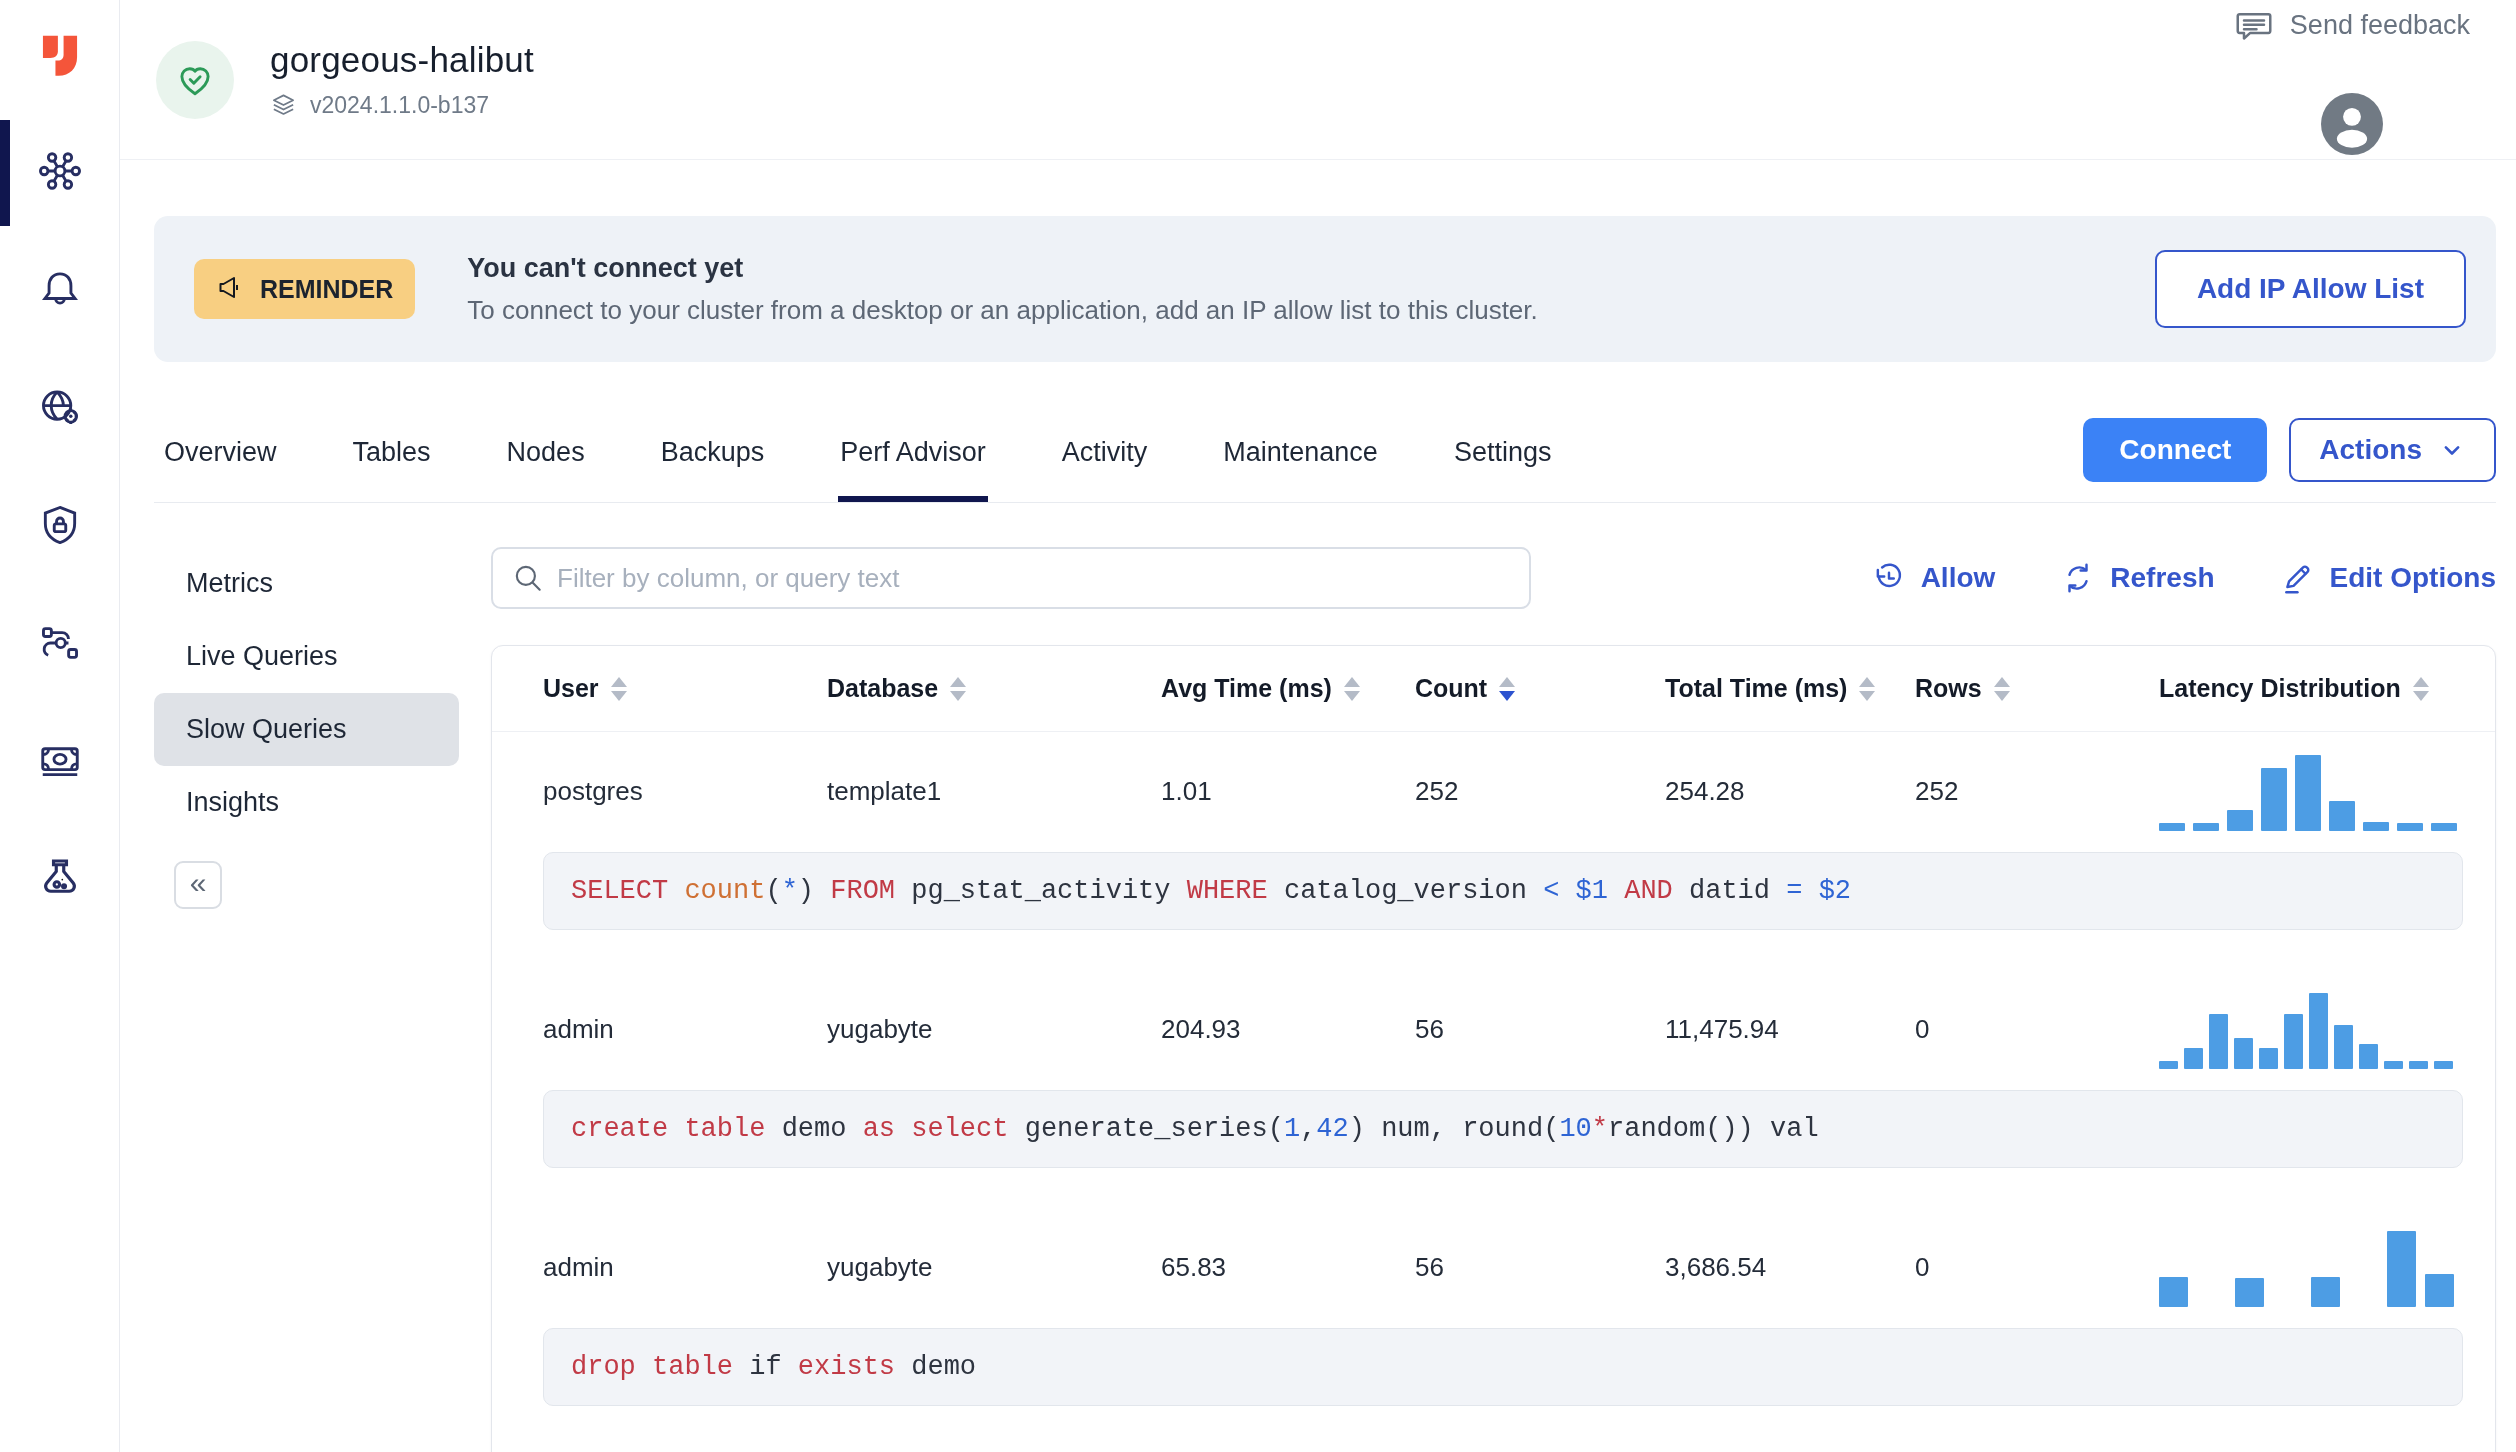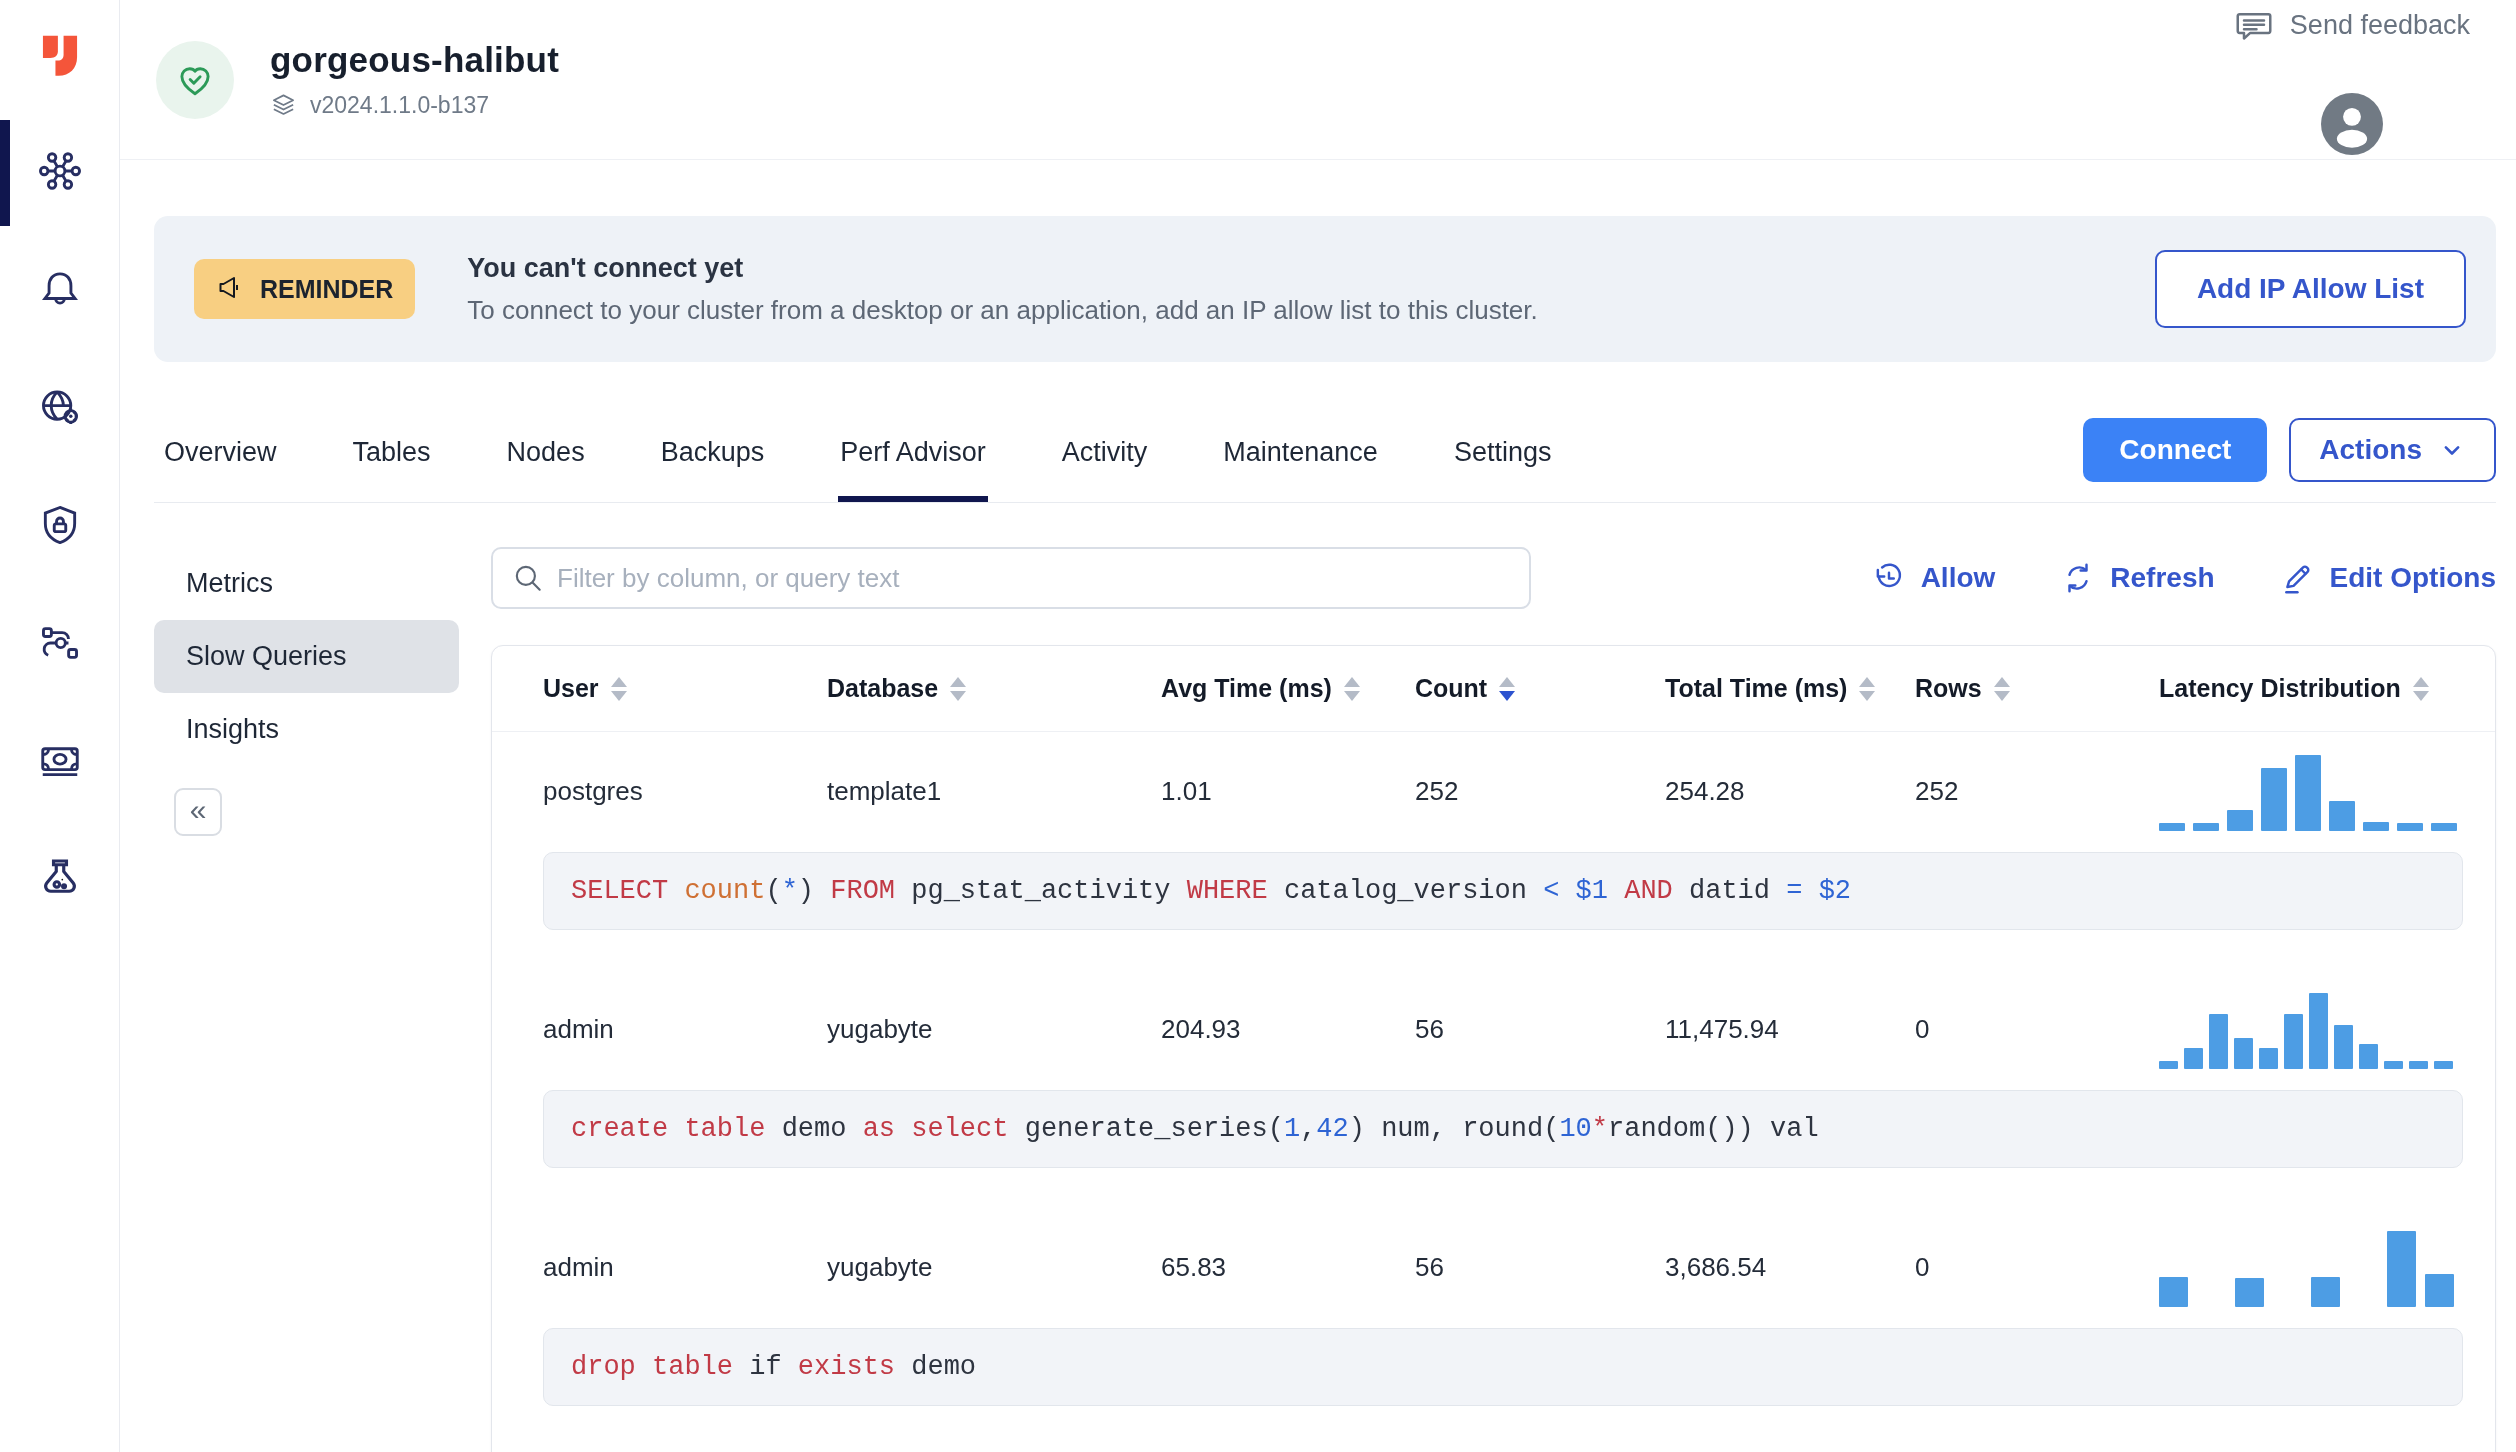--- a/index.html
+++ b/index.html
@@ -13,21 +13,21 @@
   .rail-icons{margin-top:62px;display:flex;flex-direction:column;gap:68px;width:100%;}
   .rail-item{position:relative;width:100%;display:flex;justify-content:center;cursor:pointer;}
   .rail-item.active::before{content:'';position:absolute;left:0;top:50%;transform:translateY(-50%);
         width:10px;height:106px;background:#10164e;}
   .rail-item svg{stroke:#272e62;}
   
   .main{flex:1;display:flex;flex-direction:column;min-width:0;}
   .topbar{height:160px;display:flex;align-items:center;padding:0 40px 0 36px;border-bottom:1px solid #eef0f4;}
   .health{width:78px;height:78px;border-radius:50%;background:#e9f4ed;display:flex;align-items:center;justify-content:center;}
   .titles{margin-left:36px;}
-  .page-title{font-size:35px;font-weight:700;color:#171f2d;letter-spacing:.2px;}
+  .page-title{font-size:35px;font-weight:400;color:#171f2d;letter-spacing:.2px;}
   .version{display:flex;align-items:center;gap:13px;margin-top:12px;color:#6f7a88;font-size:23px;}
   .top-actions{margin-left:auto;display:flex;align-items:center;gap:46px;flex-direction:column;}
   .feedback{display:flex;align-items:center;gap:16px;background:none;border:none;color:#697380;
             font-size:27px;font-family:inherit;cursor:pointer;}
   .avatar{width:62px;height:62px;cursor:pointer;}
   
   .banner{margin:56px 20px 0 34px;background:#eef2f7;border-radius:14px;height:146px;
           display:flex;align-items:center;padding:0 30px 0 40px;}
   .badge{background:#f8cf82;border-radius:10px;display:flex;align-items:center;gap:12px;
          padding:14px 22px;font-size:25px;font-weight:700;color:#1c232e;flex-shrink:0;}
@@ -250,20 +250,21 @@
             <path d="M9 13l7 7 7-7"></path>
           </svg>
         </button>
       </div>
     </div>
 
     <div class="content">
       <aside class="subnav">
         <div id="subnav">
             <div class="subnav-item">Metrics</div>
+            <div class="subnav-item">Live Queries</div>
             <div class="subnav-item active">Slow Queries</div>
             <div class="subnav-item">Insights</div>
           </div>
         <button class="collapse-btn">«</button>
       </aside>
 
       <section class="panel">
         <div class="toolbar">
           <div class="search">
             <svg width="34" height="34" viewBox="0 0 32 32" fill="none" stroke="#5d6775" stroke-width="2" stroke-linecap="round">

